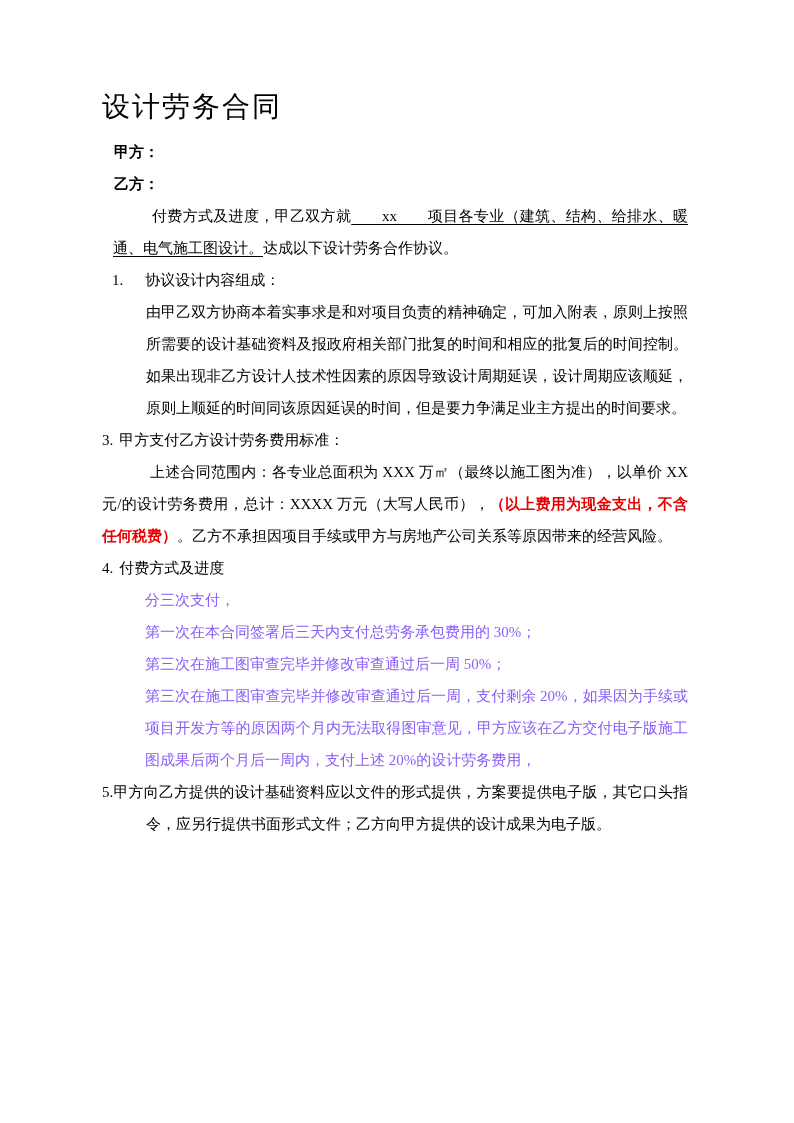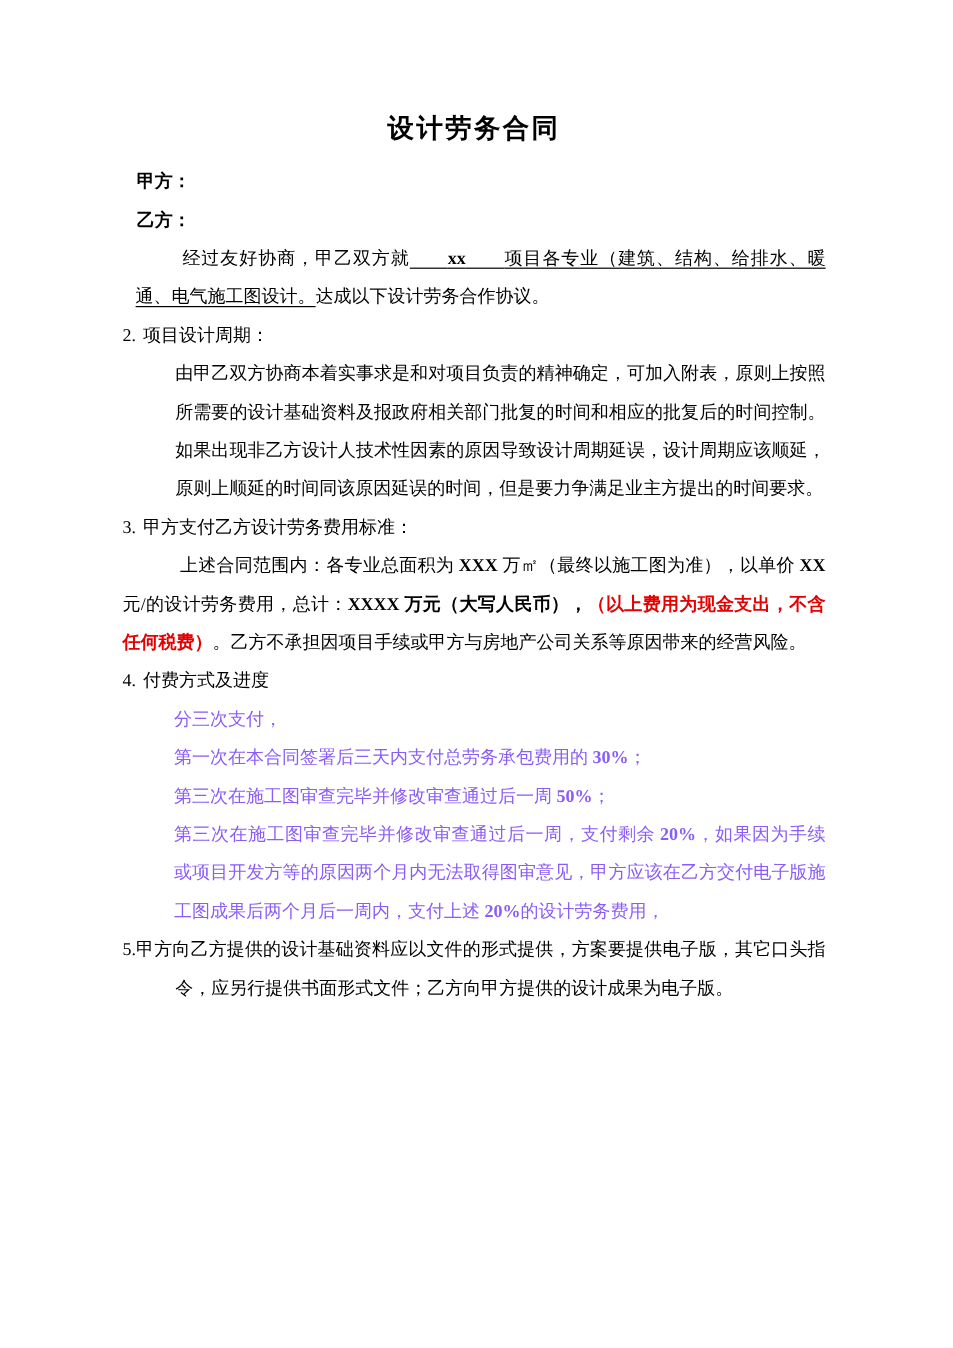--- a/index.html
+++ b/index.html
@@ -7,57 +7,57 @@
   body {
     width: 794px;
     height: 1123px;
     font-family: "Liberation Serif", "DejaVu Serif", serif;
     font-size: 15px;
     color: #000000;
     overflow: hidden;
   }
   .page { padding: 92px 106px 0 102px; }
   .doc-title {
-    font-size: 22px;
-    font-weight: bold;
-    text-align: center;
+    font-size: 28px;
+    font-weight: normal;
+    text-align: left;
     letter-spacing: 2px;
     line-height: 30px;
     margin-bottom: 14px;
   }
   p { line-height: 32px; }
   .justify { text-align: justify; }
   .party { font-weight: bold; margin-left: 12px; }
   .intro { margin-left: 11px; text-indent: 39px; }
   .u { text-decoration: underline; text-underline-offset: 3px; text-decoration-thickness: 1px; }
-  .b { font-weight: bold; }
+  .b { font-weight: normal; }
   .red { color: #e60000; font-weight: bold; }
   .blue { color: #8b5cf6; }
   .h-item1 .num { margin-left: 10px; margin-right: 22px; }
   .h-item .num { margin-right: 6px; }
   .body-indent { margin-left: 44px; }
   .p3 { text-indent: 48px; }
   .blue-line { margin-left: 43px; }
   .s5 { padding-left: 44px; text-indent: -44px; }
 </style>
 </head>
 <body>
 
 <div class="page">
 
   <div class="doc-title">设计劳务合同</div>
 
   <p class="party">甲方：</p>
   <p class="party">乙方：</p>
 
-  <p class="intro justify"><span>经过友好协商，甲乙双方就</span><span class="u">　　</span><span class="u b">xx</span><span class="u">　　</span><span class="u">项目各专业（建筑、结构、给排水、暖通、电气施工图设计。</span><span>达成以下设计劳务合作协议。</span></p>
+  <p class="intro justify"><span>付费方式及进度，甲乙双方就</span><span class="u">　　</span><span class="u b">xx</span><span class="u">　　</span><span class="u">项目各专业（建筑、结构、给排水、暖通、电气施工图设计。</span><span>达成以下设计劳务合作协议。</span></p>
+
+  <p class="h-item1"><span class="num">1.</span><span>协议设计内容组成：</span></p>
 
 
-
-  <p class="h-item"><span class="num">2.</span><span>项目设计周期：</span></p>
 
   <p class="body-indent justify">由甲乙双方协商本着实事求是和对项目负责的精神确定，可加入附表，原则上按照所需要的设计基础资料及报政府相关部门批复的时间和相应的批复后的时间控制。如果出现非乙方设计人技术性因素的原因导致设计周期延误，设计周期应该顺延，原则上顺延的时间同该原因延误的时间，但是要力争满足业主方提出的时间要求。</p>
 
   <p class="h-item"><span class="num">3.</span><span>甲方支付乙方设计劳务费用标准：</span></p>
 
   <p class="p3 justify"><span>上述合同范围内：各专业总面积为 </span><span class="b">XXX</span><span> 万㎡（最终以施工图为准），以单价 </span><span class="b">XX</span><span> 元/的设计劳务费用，总计：</span><span class="b">XXXX 万元（大写人民币），</span><span class="red">（以上费用为现金支出，不含任何税费）</span><span>。乙方不承担因项目手续或甲方与房地产公司关系等原因带来的经营风险。</span></p>
 
   <p class="h-item"><span class="num">4.</span><span>付费方式及进度</span></p>
 
   <p class="blue-line blue">分三次支付，</p>

